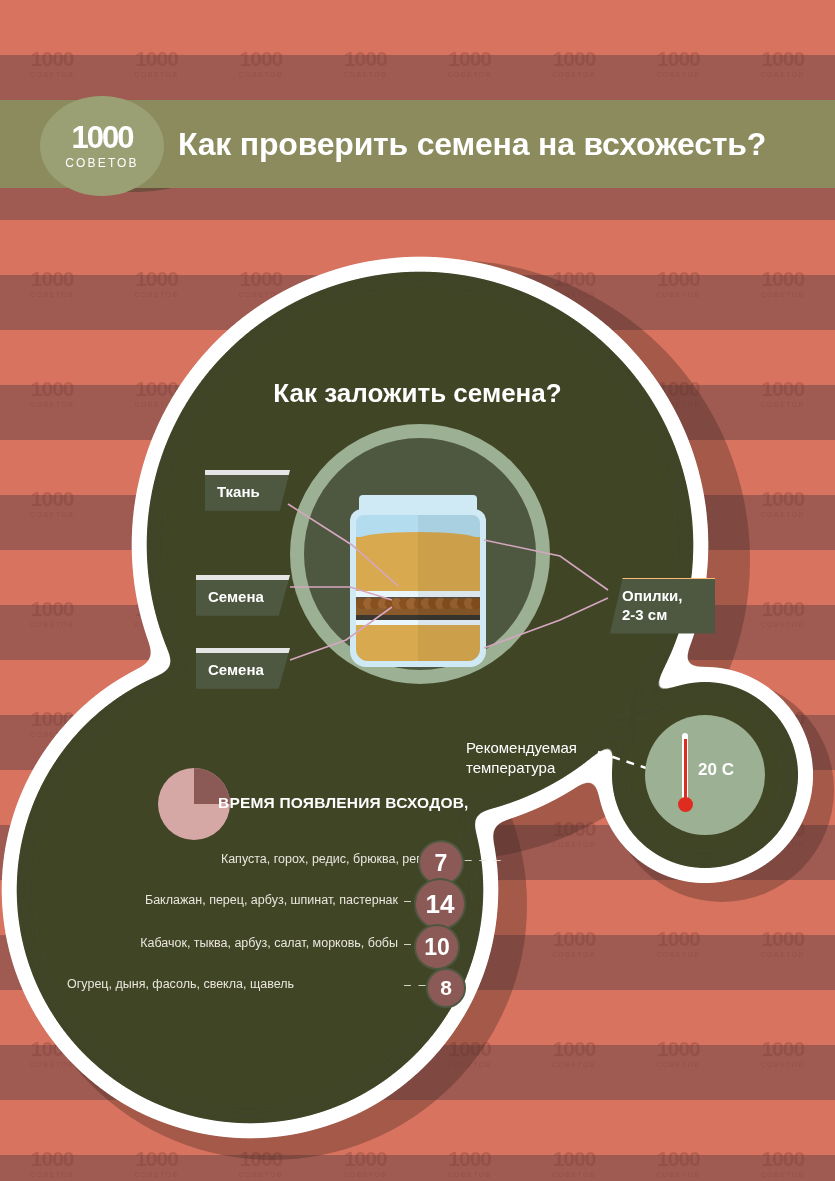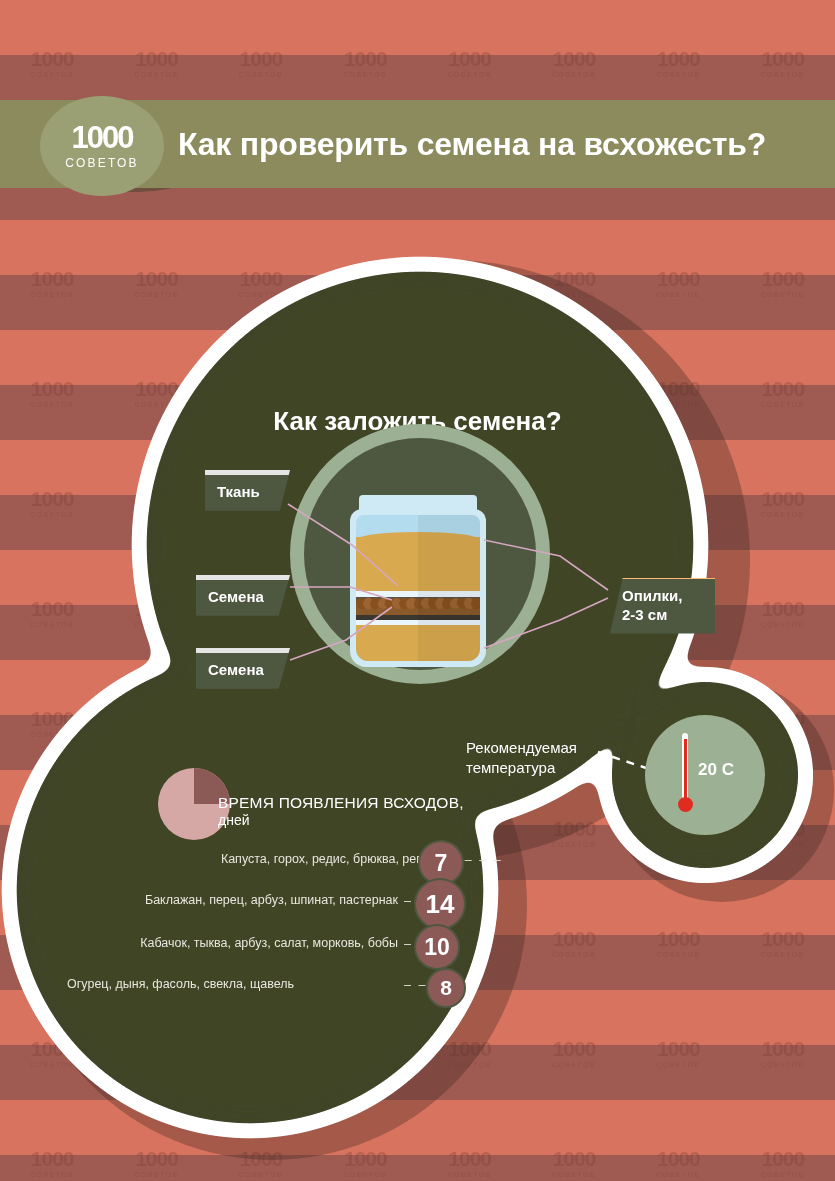--- a/index.html
+++ b/index.html
@@ -84,21 +84,21 @@
   #blob-shadow {
     position:absolute; inset:0; z-index:8; pointer-events:none;
   }
   #blob { position:absolute; inset:0; z-index:9; }
 
   
   #content { position:absolute; inset:0; z-index:12; }
 
   .section-title {
     position:absolute; left:0; top:378px; width:835px;
-    text-align:center; font-size:26px; font-weight:bold; color:#fff;margin-top:28px;
+    text-align:center; font-size:26px; font-weight:bold; color:#fff;
   }
 
   
   #jar-ring-outer {
     position:absolute; left:290px; top:424px;
     width:260px; height:260px; border-radius:50%;
     background:#9cb093;
   }
   #jar-ring-inner {
     position:absolute; left:304px; top:438px;
@@ -208,21 +208,21 @@
     position:absolute; left:0px; top:64px; width:15px; height:15px;
     border-radius:50%; background:#e02b20;
   }
 
   
   #pie-icon { position:absolute; left:158px; top:768px; width:72px; height:72px; }
   #sprout-heading {
     position:absolute; left:218px; top:793px;
     color:#fff; line-height:1.25;
   }
-  #sprout-heading .h1 { font-size:15.5px; font-weight:normal; letter-spacing:.2px; }
+  #sprout-heading .h1 { font-size:15.5px; font-weight:bold; letter-spacing:.2px; }
   #sprout-heading .h2 { font-size:14px; }
 
   .row { position:absolute; height:44px; }
   .row .row-label {
     position:absolute; right:0; top:11px;
     font-size:12.5px; color:#e9e6dd; white-space:nowrap;
   }
   .row .dashes {
     position:absolute; top:12px;
     font-size:12.5px; color:#e9e6dd; letter-spacing:2px;
@@ -711,21 +711,20 @@
     <div class="bulb"></div>
   </div>
   <div id="temp-value">20 С</div>
 
   <svg id="pie-icon" viewBox="0 0 72 72">
     <circle cx="36" cy="36" r="36" fill="#d5a7a5"></circle>
     <path d="M36 36 L36 0 A36 36 0 0 1 72 36 Z" fill="#8c5a56"></path>
   </svg>
   <div id="sprout-heading">
     <div class="h1">ВРЕМЯ ПОЯВЛЕНИЯ ВСХОДОВ,</div>
-    <div class="h2">дней</div>
   </div>
 
   <div id="rows-container">
       <div class="row" style="top: 841px; left: 0px; width: 835px;">
         <div class="row-label" style="right: 405px;">Капуста, горох, редис, брюква, репа</div>
         <div class="dashes" style="left: 436px;">– – – – –</div>
         <div class="bubble" style="left: 418px; top: -1px; width: 46px; height: 46px; font-size: 23px;">7</div>
       </div>
       <div class="row" style="top: 882px; left: 0px; width: 835px;">
         <div class="row-label" style="right: 437px;">Баклажан, перец, арбуз, шпинат, пастернак</div>

